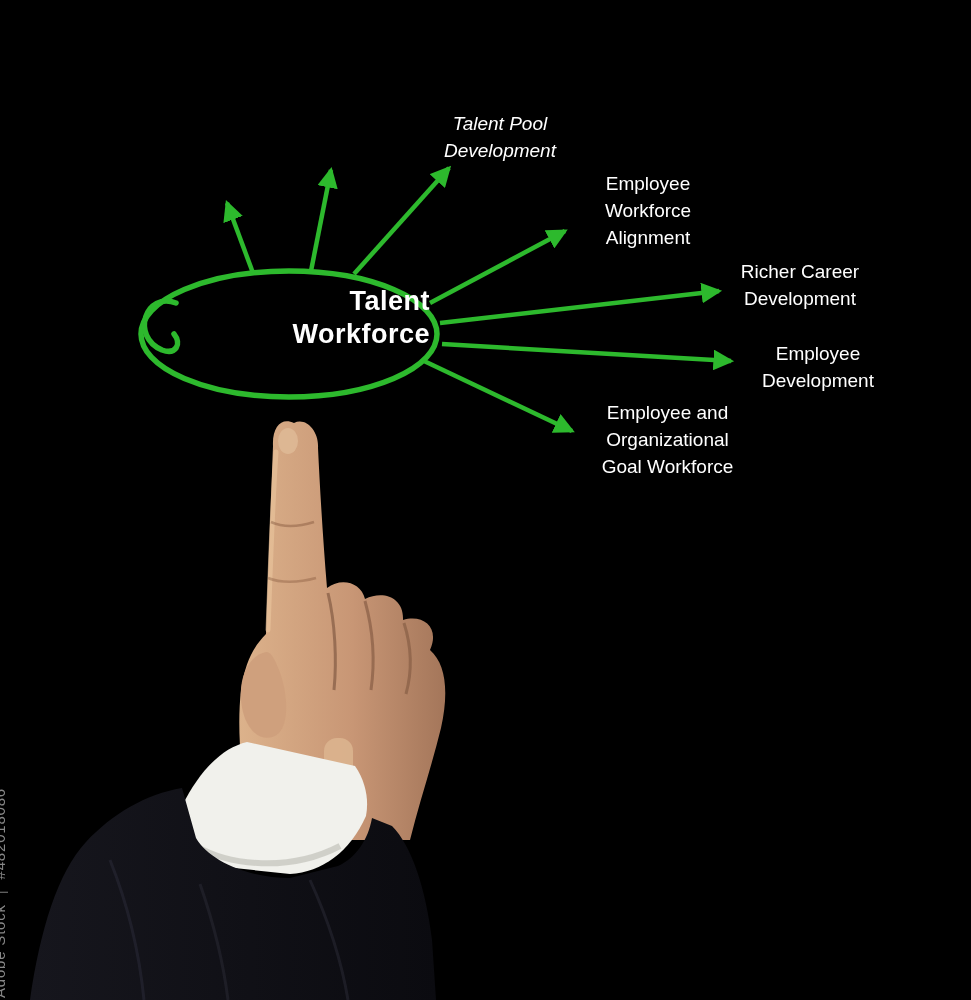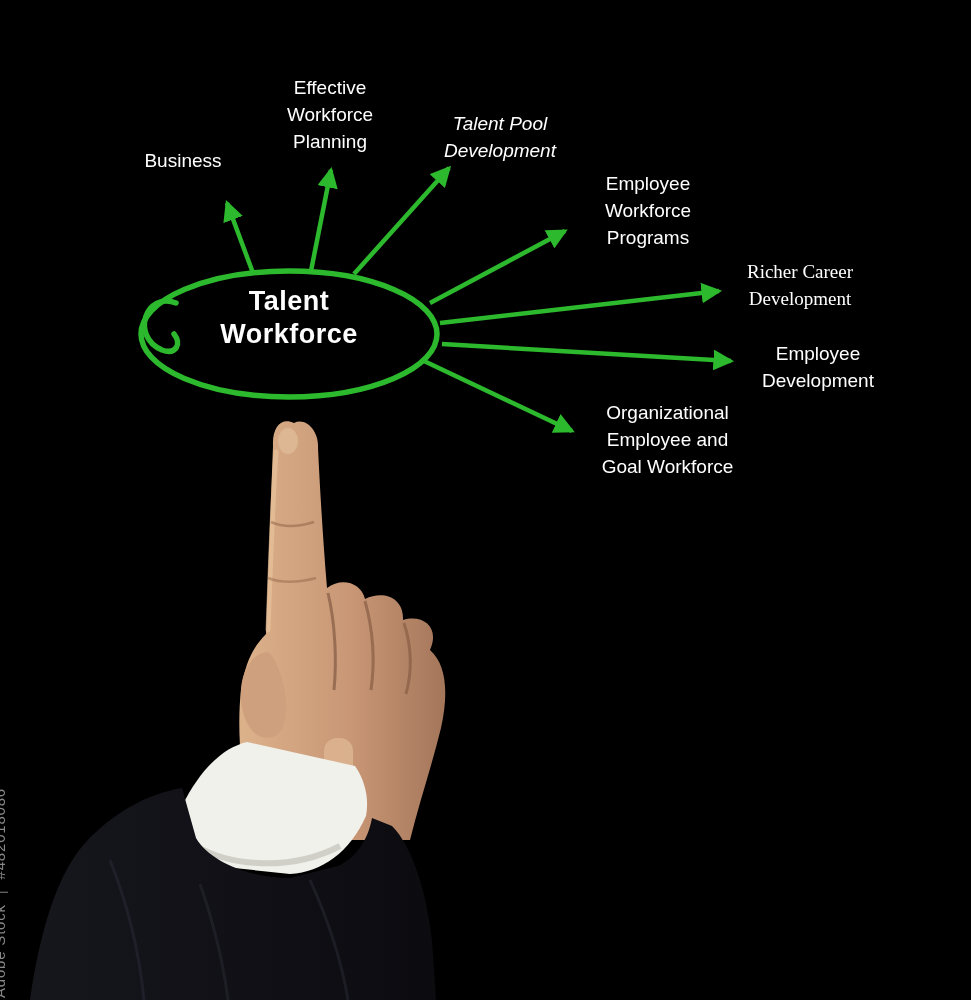--- a/index.html
+++ b/index.html
@@ -26,21 +26,21 @@
     text-align: center;
     font-size: 19px;
     line-height: 27px;
     font-weight: 500;
     text-shadow: 0 0 2px rgba(0,0,0,0.6);
   }
   .node-label span { display: block; }
   .center-label {
     position: absolute;
     color: #ffffff;
-    text-align: center;
+    text-align: right;
     font-size: 27px;
     line-height: 33px;
     font-weight: 700;
     letter-spacing: 0.5px;
   }
   .center-label span { display: block; }
   .watermark {
     position: absolute;
     left: 8px;
     bottom: 2px;
@@ -139,53 +139,47 @@
       <path d="M310,880 C330,924 342,964 348,1000" fill="none" stroke="#23232e" stroke-width="3" opacity="0.7"></path>
     </g>
   </svg>
 
   <div class="center-label" style="left:148px; top:285px; width:282px;">
     <span>Talent</span>
     <span>Workforce</span>
   </div>
 
   <div class="node-label" style="left:88px; top:147px; width:190px;">
-    <span>Business</span>
   </div>
 
-  <div class="node-label" style="left:235px; top:74px; width:190px;">
-    <span>Effective</span>
-    <span>Workforce</span>
-    <span>Planning</span>
-  </div>
 
   <div class="node-label" style="left:405px; top:110px; width:190px;font-style:italic;">
     <span>Talent Pool</span>
     <span>Development</span>
   </div>
 
   <div class="node-label" style="left:553px; top:170px; width:190px;">
     <span>Employee</span>
     <span>Workforce</span>
-    <span>Programs</span>
+    <span>Alignment</span>
   </div>
 
-  <div class="node-label" style="left:700px; top:258px; width:200px;font-family:Liberation Serif, serif;">
+  <div class="node-label" style="left:700px; top:258px; width:200px;">
     <span>Richer Career</span>
     <span>Development</span>
   </div>
 
   <div class="node-label" style="left:718px; top:340px; width:200px;">
     <span>Employee</span>
     <span>Development</span>
   </div>
 
   <div class="node-label" style="left:565px; top:399px; width:205px;">
+    <span>Employee and</span>
     <span>Organizational</span>
-    <span>Employee and</span>
     <span>Goal Workforce</span>
   </div>
 
   <div class="watermark">
     <span>Adobe Stock</span>
     <span class="sep">|</span>
     <span>#482018086</span>
   </div>
 
 </div>

